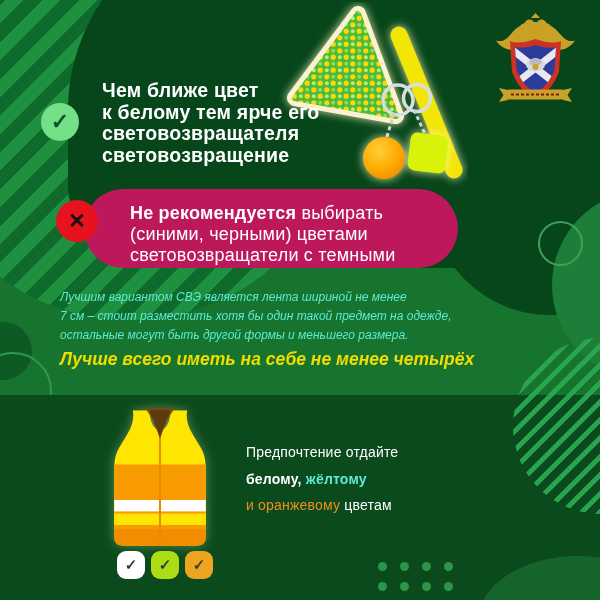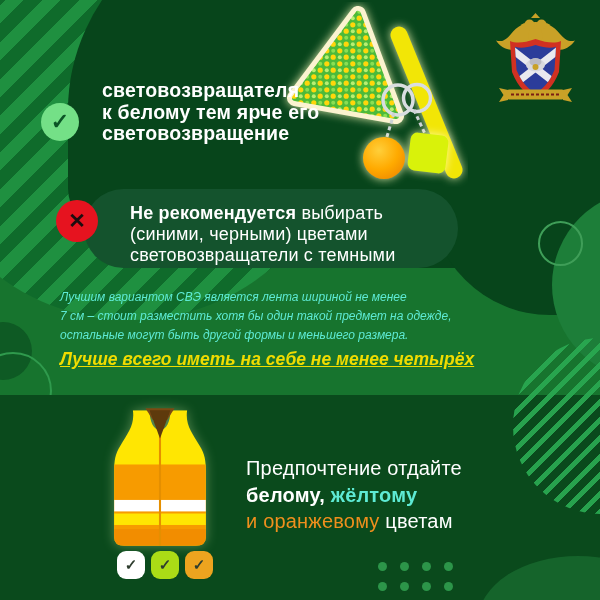--- a/index.html
+++ b/index.html
@@ -31,26 +31,26 @@
   .dots{left:378px;top:562px;display:grid;grid-template-columns:repeat(4,9px);gap:11px 13px;}
   .dots i{width:9px;height:9px;border-radius:50%;background:#2c9549;display:block;}
 
   
   .badge{display:flex;align-items:center;justify-content:center;border-radius:50%;font-weight:bold;}
   .check-badge{left:41px;top:103px;width:38px;height:38px;background:#74e087;color:#0b5526;font-size:22px;}
   .warn-badge{left:56px;top:200px;width:42px;height:42px;background:#e6131f;color:#1c0d0f;font-size:21px;}
 
   
   .tip1{left:102px;top:80px;color:#ffffff;font-size:19.5px;line-height:21.5px;font-weight:600;letter-spacing:.2px;}
-  .warn-box{left:84px;top:189px;width:374px;height:79px;background:#14532d;border-radius:40px;
+  .warn-box{left:84px;top:189px;width:374px;height:79px;background:#be185d;border-radius:40px;
     color:#fff;font-size:18px;line-height:21px;padding:14px 18px 0 46px;letter-spacing:.2px;}
   .warn-box .b{font-weight:bold;}
   .para{left:60px;top:288px;color:#5eead4;font-style:italic;font-size:12px;line-height:19px;font-weight:500;}
-  .hl{left:60px;top:349px;color:#f0dc00;font-style:italic;font-weight:bold;font-size:17.5px;line-height:21px;text-decoration:underline;}
-  .pref{left:246px;top:455px;color:#ffffff;font-size:20px;line-height:26.5px;letter-spacing:.2px;}
+  .hl{left:60px;top:349px;color:#f0dc00;font-style:italic;font-weight:bold;font-size:17.5px;line-height:21px;}
+  .pref{left:246px;top:439px;color:#ffffff;font-size:14px;line-height:26.5px;letter-spacing:.2px;}
   .pref .b{font-weight:bold;}
   .pref .yel{color:#5eead4;font-weight:bold;}
   .pref .org{color:#ef8f1d;font-weight:normal;}
 
   
   .swatches{left:117px;top:551px;display:flex;gap:6px;}
   .swatch{width:28px;height:28px;border-radius:9px;display:flex;align-items:center;justify-content:center;
     font-weight:bold;color:#2e3d2e;font-size:15px;}
 
   .glow{filter:drop-shadow(0 0 5px rgba(255,255,190,.85));}
@@ -144,22 +144,23 @@
     <g class="glow">
       <circle cx="106" cy="156" r="21" fill="url(#ballg)"></circle>
       <rect x="131" y="132" width="38" height="38" rx="7" fill="#d9f20a" transform="rotate(7 150 151)"></rect>
     </g>
   </svg>
 
   <div class="abs badge check-badge">
     <span>✓</span>
   </div>
   <div class="abs tip1">
+    <div>Чем ближе цвет</div>
+    <div>к белому тем ярче его</div>
     <div>световозвращателя</div>
-    <div>к белому тем ярче его</div>
     <div>световозвращение</div>
   </div>
 
   <div class="abs warn-box">
     <div><span class="b">Не рекомендуется</span><span> выбирать</span></div>
     <div>(синими, черными) цветами</div>
     <div>световозвращатели с темными</div>
   </div>
   <div class="abs badge warn-badge">
     <span>✕</span>

